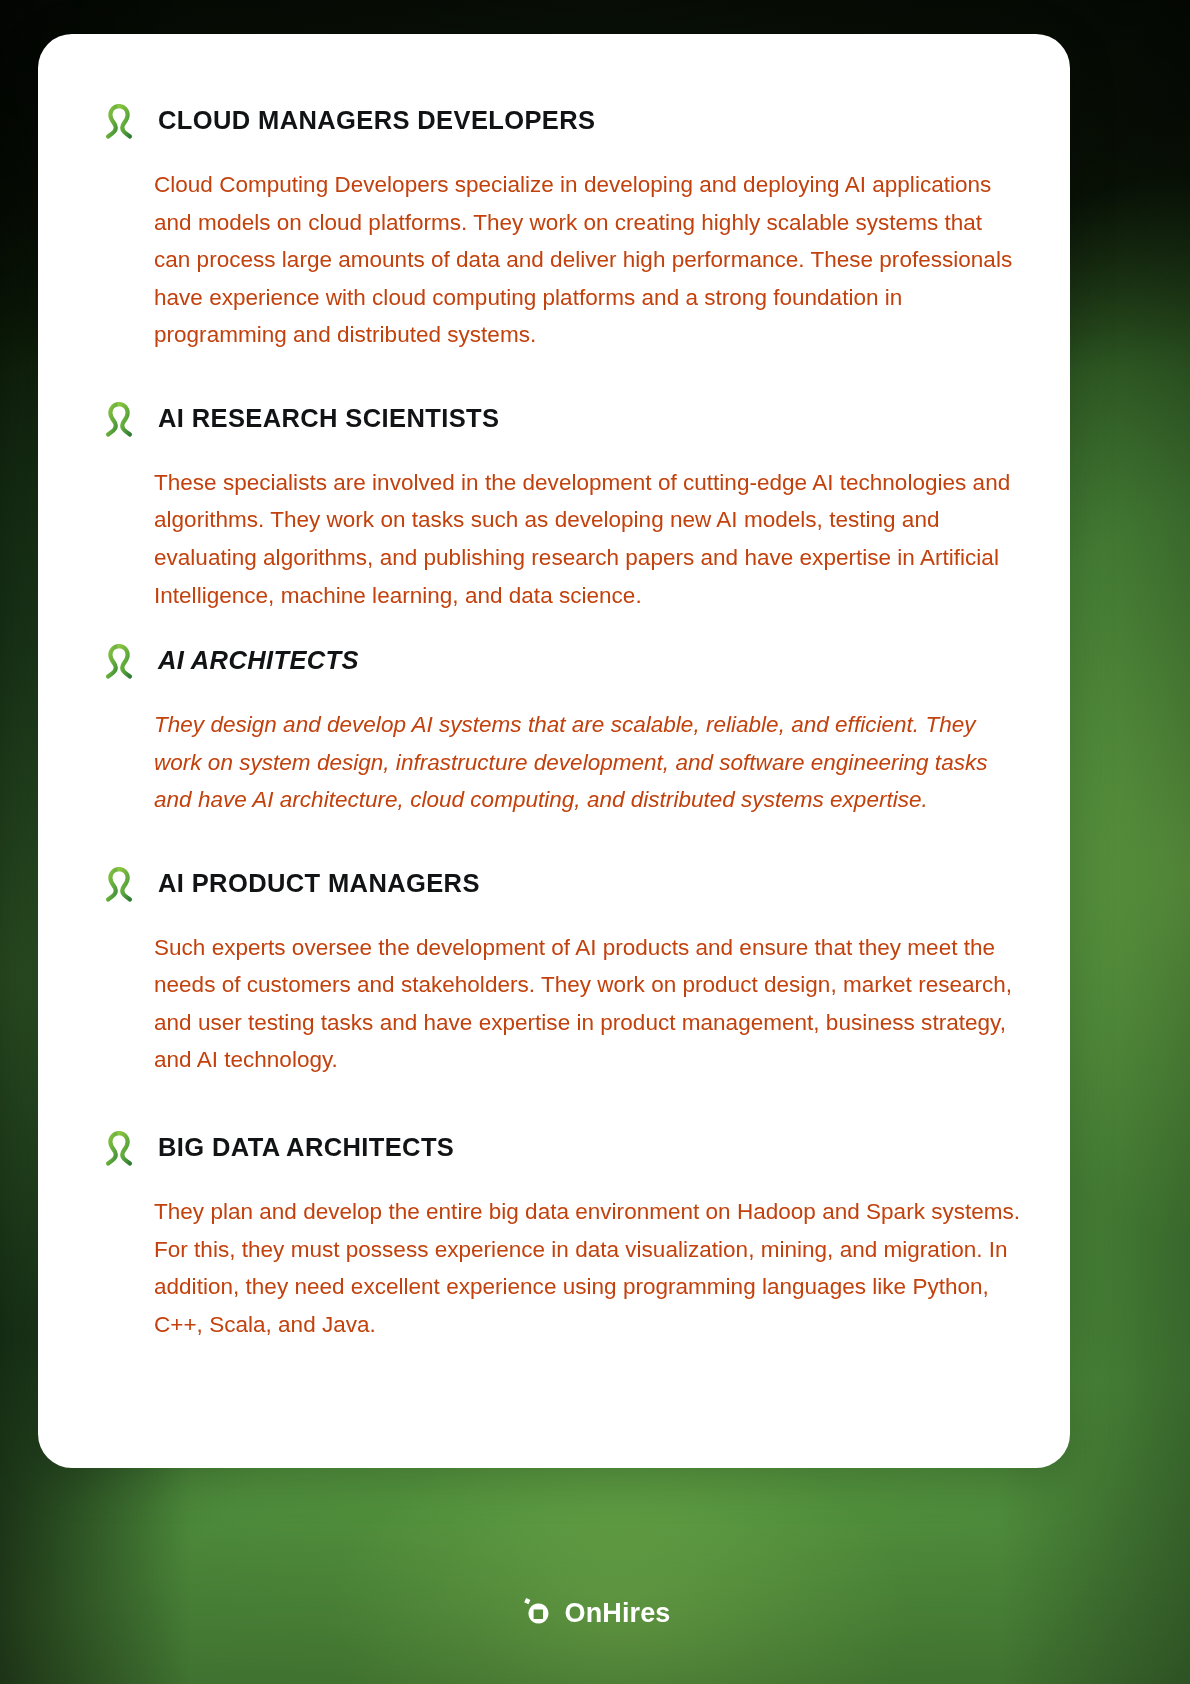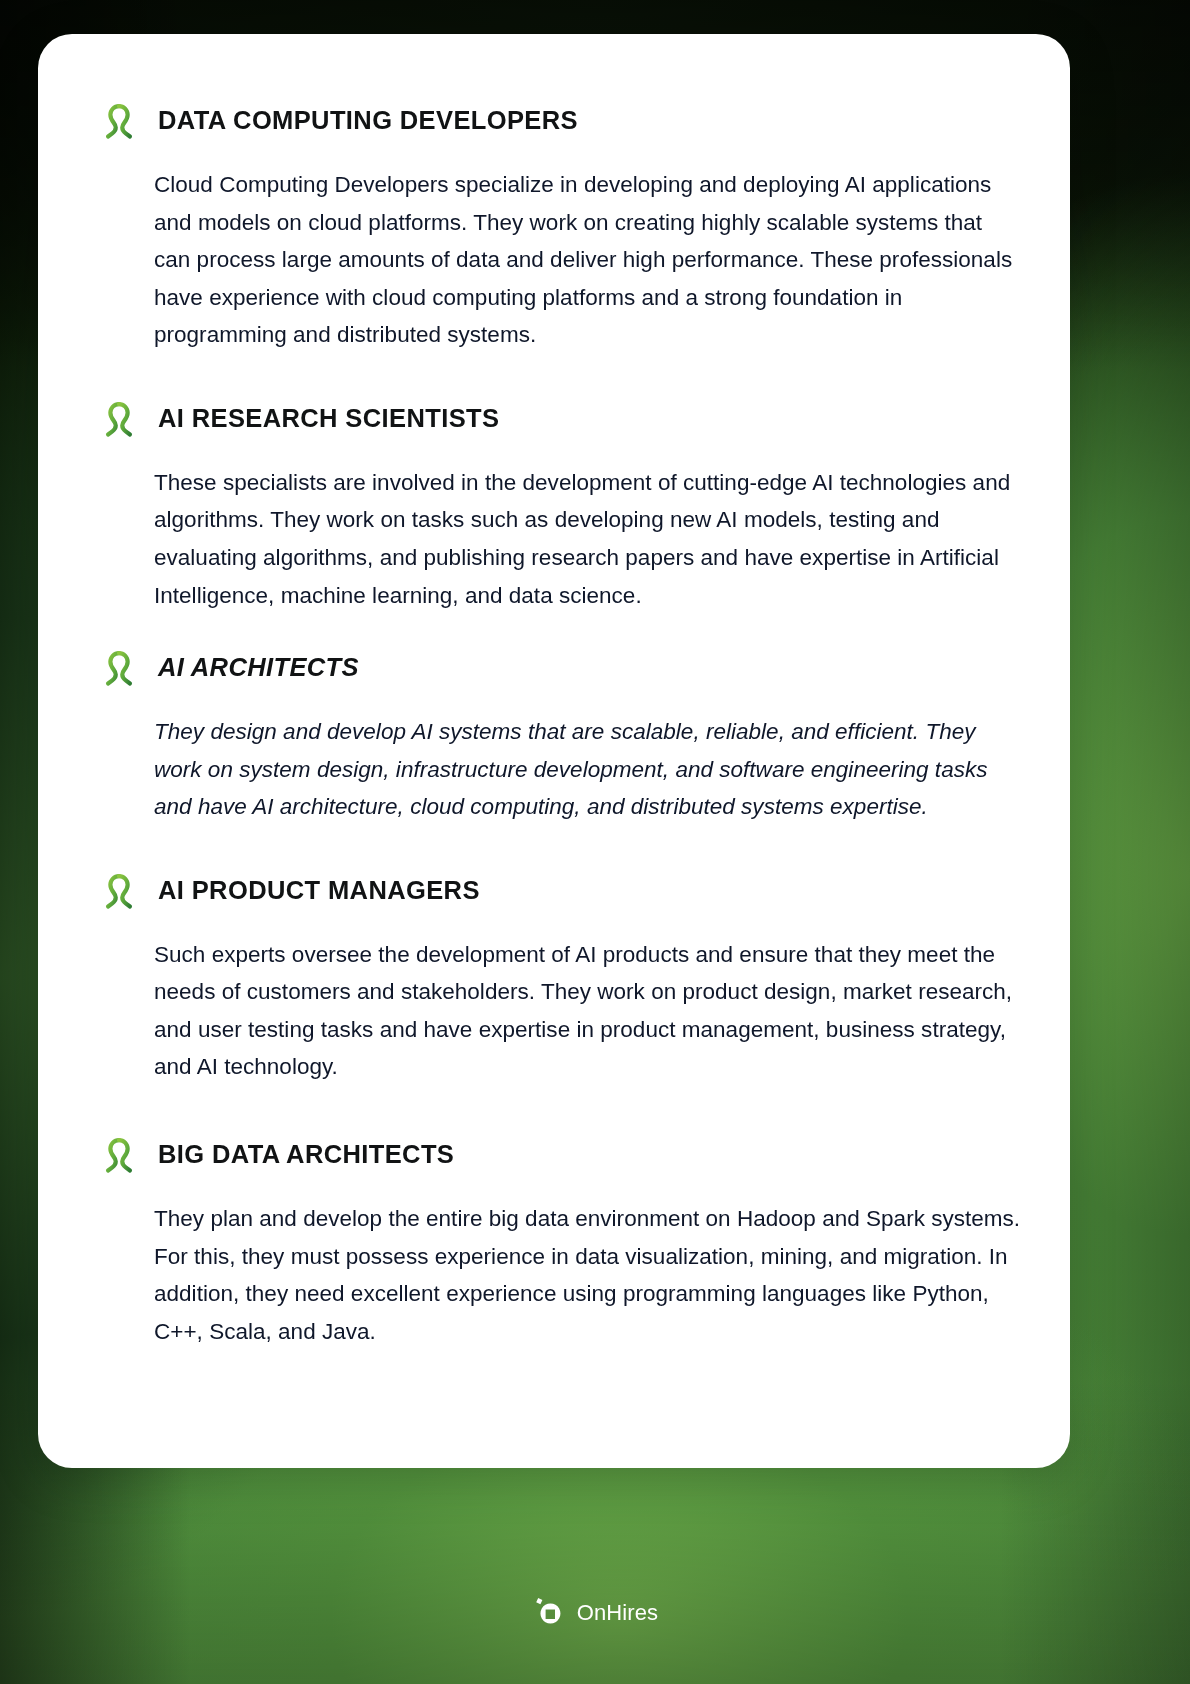--- a/index.html
+++ b/index.html
@@ -60,45 +60,45 @@
     font-weight:bold;
     letter-spacing:.015em;
     color:#111314;
     line-height:1;
     white-space:nowrap;
   }
   .sec-body {
     margin-left:62px;
     font-size:22.5px;
     line-height:1.67;
-    color:#0f172a;
+    color:#c2410c;
     max-width:870px;
     letter-spacing:.001em;
   }
 
   
   .section.s1 { margin-bottom:42px; }
-  .section.s2 { margin-bottom:31px; }
+  .section.s2 { margin-bottom:24px; }
   .section.s3 { margin-bottom:42px;font-style:italic; }
   .section.s4 { margin-bottom:42px; }
 
   
   #footer {
     position:absolute;
     left:0; right:0; bottom:54px;
     display:flex;
     align-items:center;
     justify-content:center;
     gap:11px;
   }
   #logo-mark { position:relative; width:34px; height:34px; display:block; }
   #logo-text {
     color:#ffffff;
-    font-size:22px;
-    font-weight:normal;
+    font-size:27px;
+    font-weight:bold;
     letter-spacing:.005em;
     line-height:1;
   }
 </style>
 </head>
 <body>
 
 <div id="bg"></div>
 <div id="bg-vignette"></div>
 
@@ -112,21 +112,21 @@
             <stop offset="0%" stop-color="#8dc63f"></stop>
               <stop offset="55%" stop-color="#5faa3c"></stop>
               <stop offset="100%" stop-color="#2f7d33"></stop>
           </linearGradient>
         </defs>
         <g fill="none" stroke="url(#g1)" stroke-width="4.4" stroke-linecap="round" stroke-linejoin="round">
           <path d="M24 8.5c-5.1 0-9 3.9-9 9 0 3.5 1.6 5.9 3.4 8.2 1.4 1.8 2.2 3.3 2.2 5.1 0 2.6-1.6 4.6-3.6 6.1l-4.4 3.2"></path>
           <path d="M24 8.5c5.1 0 9 3.9 9 9 0 3.5-1.6 5.9-3.4 8.2-1.4 1.8-2.2 3.3-2.2 5.1 0 2.6 1.6 4.6 3.6 6.1l4.4 3.2"></path>
         </g>
       </svg>
-      <div class="sec-title">DATA COMPUTING DEVELOPERS</div>
+      <div class="sec-title">CLOUD MANAGERS DEVELOPERS</div>
     </div>
     <div class="sec-body">Cloud Computing Developers specialize in developing and deploying AI applications and models on cloud platforms. They work on creating highly scalable systems that can process large amounts of data and deliver high performance. These professionals have experience with cloud computing platforms and a strong foundation in programming and distributed systems.</div>
   </div>
 
   <div class="section s2">
     <div class="sec-head">
       <svg class="person-icon" viewBox="0 0 48 48">
         <g fill="none" stroke="url(#g1)" stroke-width="4.4" stroke-linecap="round" stroke-linejoin="round">
           <path d="M24 8.5c-5.1 0-9 3.9-9 9 0 3.5 1.6 5.9 3.4 8.2 1.4 1.8 2.2 3.3 2.2 5.1 0 2.6-1.6 4.6-3.6 6.1l-4.4 3.2"></path>
           <path d="M24 8.5c5.1 0 9 3.9 9 9 0 3.5-1.6 5.9-3.4 8.2-1.4 1.8-2.2 3.3-2.2 5.1 0 2.6 1.6 4.6 3.6 6.1l4.4 3.2"></path>

